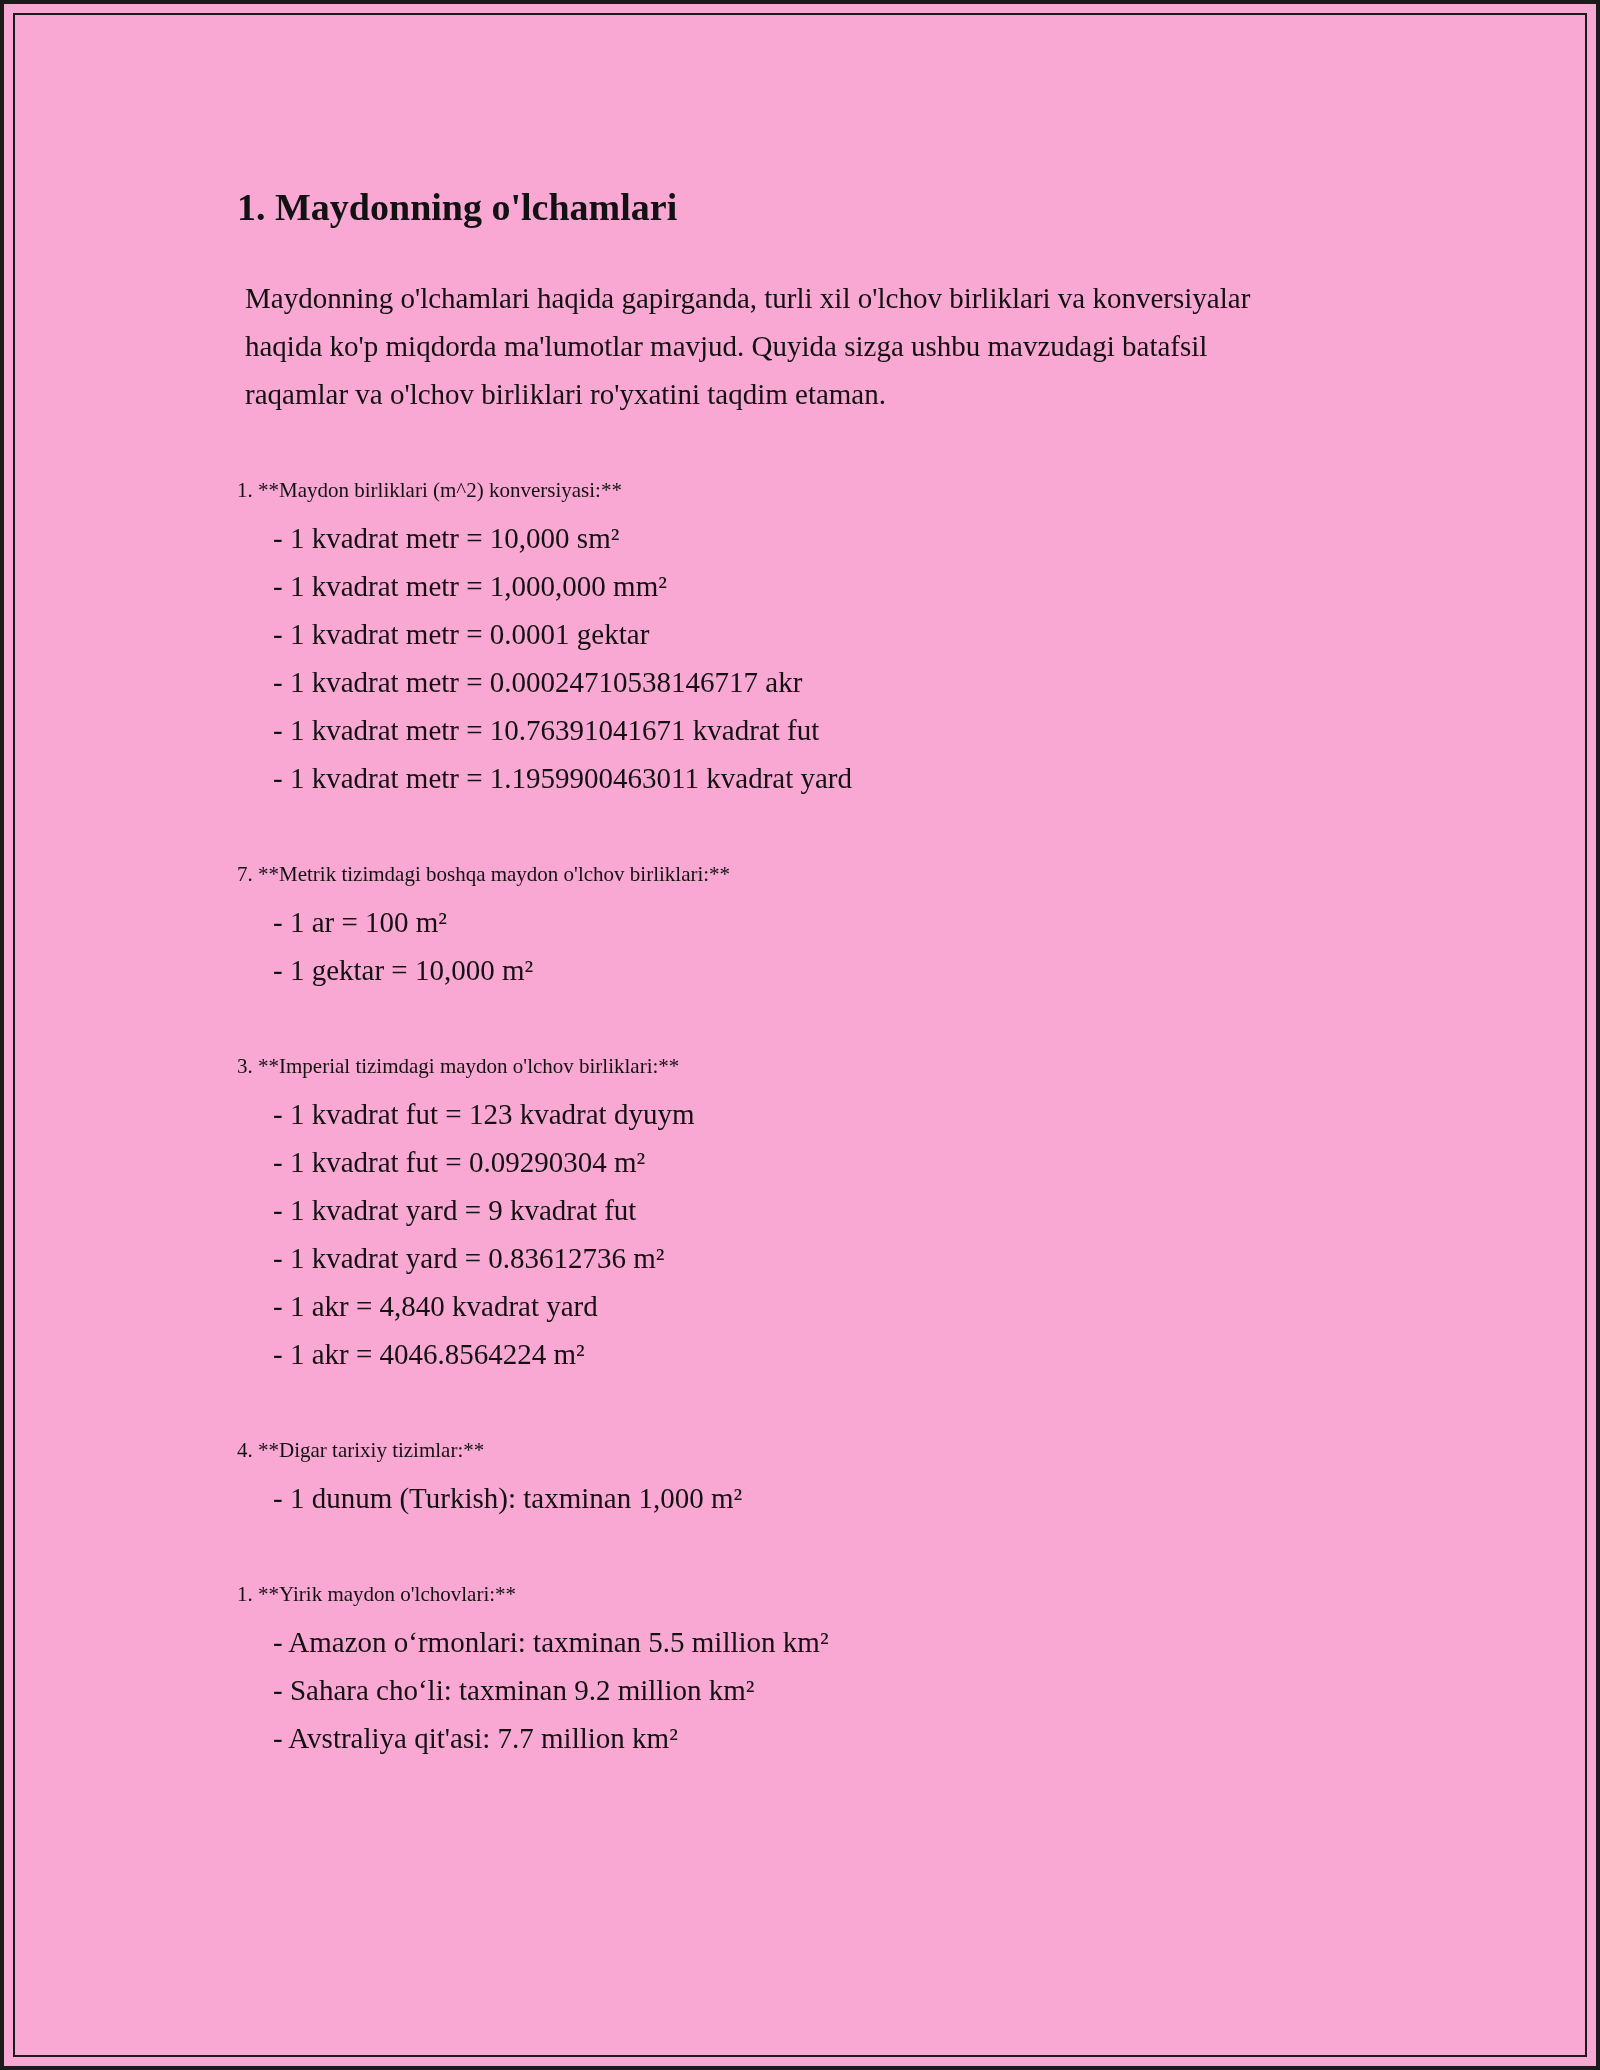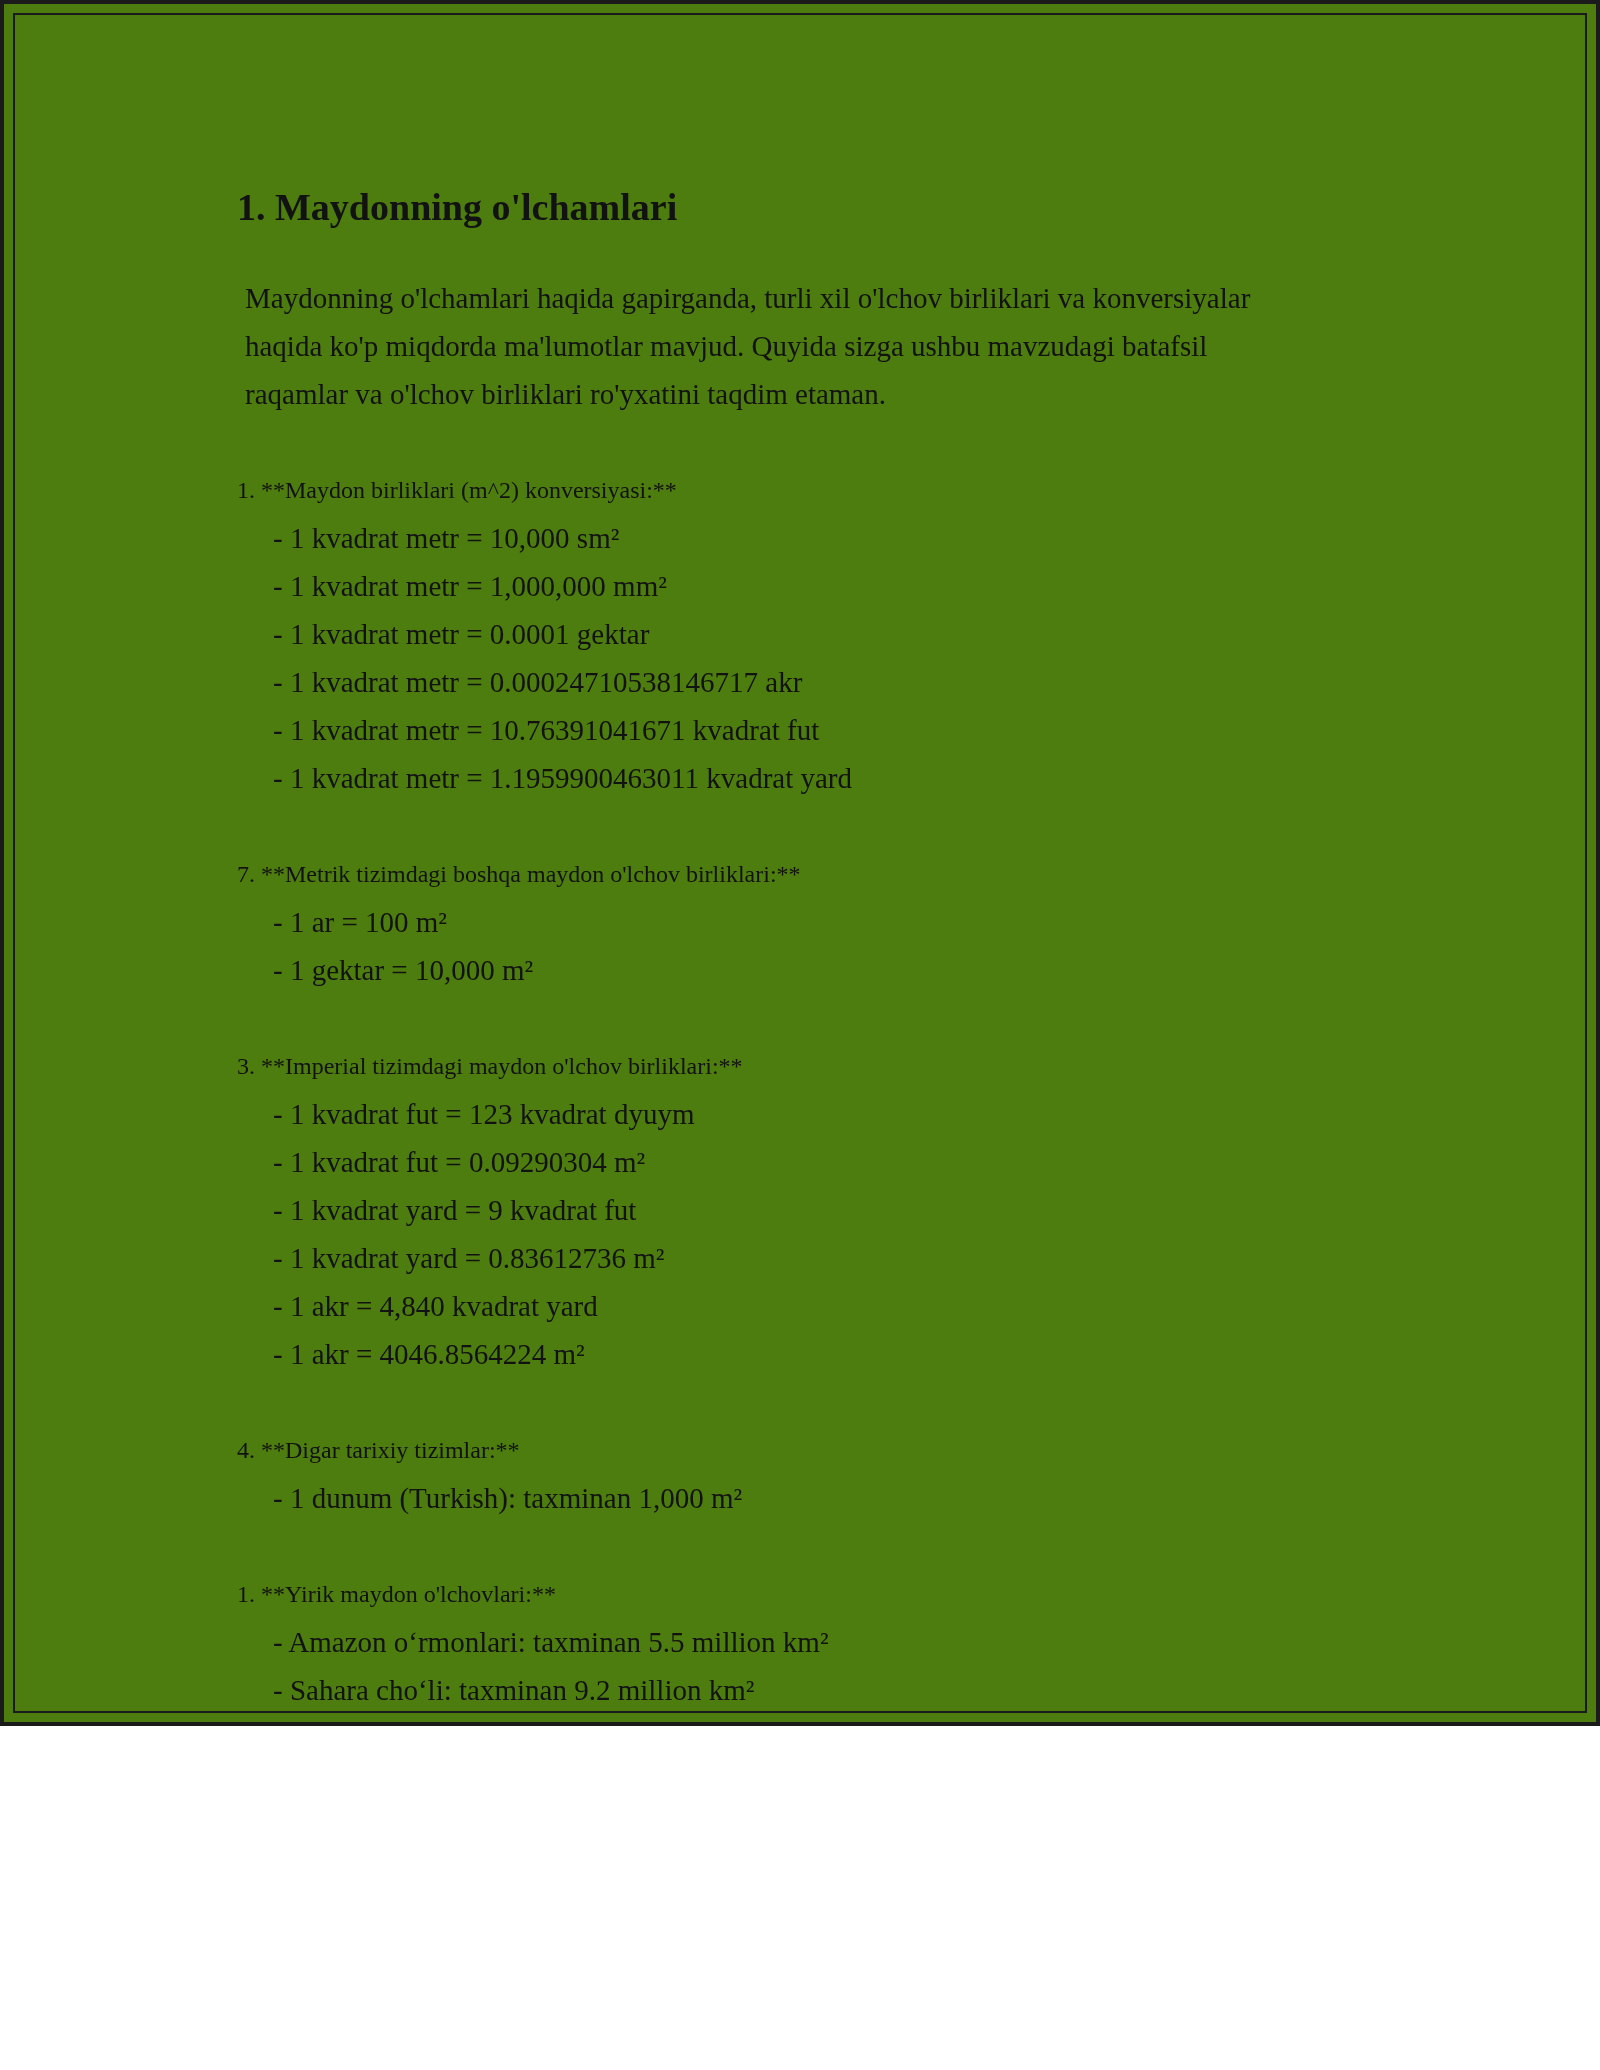--- a/index.html
+++ b/index.html
@@ -3,22 +3,22 @@
 <meta charset="utf-8">
 <style>
   html, body {
     margin: 0;
     padding: 0;
     background: #ffffff;
   }
   .page {
     position: relative;
     width: 1600px;
-    height: 1726px;
-    background: #4d7c0f;
+    height: 2070px;
+    background: #f9a8d4;
     box-sizing: border-box;
     border: 4px solid #1b1b1b;
     font-family: "Liberation Serif", "DejaVu Serif", serif;
     color: #121212;
     overflow: hidden;
     padding-left: 16px;
   }
   .inner-frame {
     position: absolute;
     inset: 9px;
@@ -39,21 +39,21 @@
   }
   .intro {
     font-size: 29px;
     line-height: 48px;
     margin: 8px;
   }
   .section {
     margin-top: 48px;
   }
   .section-heading {
-    font-size: 24px;
+    font-size: 21px;
     line-height: 48px;
   }
   .section-items {
     padding-left: 36px;
   }
   .list-item {
     font-size: 29px;
     line-height: 48px;
     white-space: nowrap;
   }

